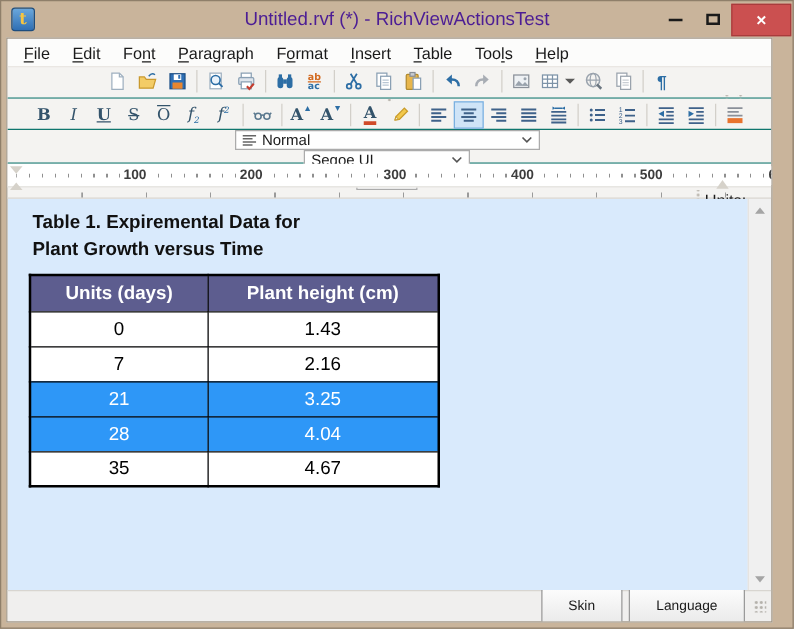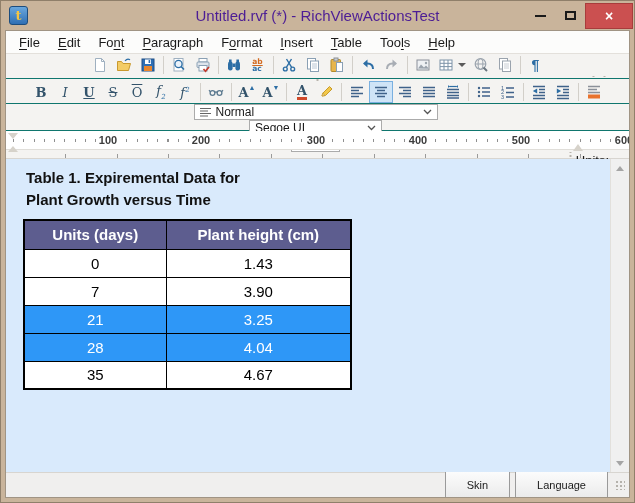--- a/index.html
+++ b/index.html
@@ -17,21 +17,21 @@
   .tb-title { position:absolute; left:0; right:0; text-align:center; font-size:15px; color:#4c1d95; }
   .win-btns { margin-left:auto; display:flex; align-items:center; height:100%; z-index:2; }
   .btn-min, .btn-max { width:30px; height:26px; display:flex; align-items:center; justify-content:center; }
   .btn-min i { width:11px; height:0; border-top:2px solid #1a1a1a; display:block; }
   .btn-max i { width:11px; height:9px; border:2px solid #1a1a1a; display:block; }
   .btn-close { width:48px; height:26px; background:#cb5050; border:1px solid #a83c3c;
                color:#fff; font-weight:bold; font-size:14px; display:flex;
                align-items:center; justify-content:center; margin-right:1px; }
 
   
-  .client { flex:1; margin:0 4px 4px 4px; border:1px solid #a29website; border:1px solid #a09484;
+  .client { flex:1; margin:0 16px 4px 4px; border:1px solid #a29website; border:1px solid #a09484;
             background:#f4f3f1; display:flex; flex-direction:column; overflow:hidden; }
 
   .menubar { height:23px; background:#fcfcfb; display:flex; align-items:center;
              padding-left:4px; border-bottom:1px solid #e3e0db; }
   .menu-item { font-size:13px; color:#1a1a1a; padding:2px 9px; cursor:default; }
   .menu-item u { text-underline-offset:2px; }
 
   .toolbar { display:flex; align-items:center; background:#f4f3f1;
              border-bottom:1px solid #0f766e; padding:0 19px; position:relative;flex-direction:column; }
   .toolbar.row1 { height:25px; } .toolbar.row2 { height:25px; } .toolbar.row3 { height:27px; }
@@ -527,21 +527,21 @@
                 <th>Plant height (cm)</th>
               </tr>
             </thead>
           <tbody>
               <tr>
                 <td>0</td>
                 <td>1.43</td>
               </tr>
               <tr>
                 <td>7</td>
-                <td>3.90</td>
+                <td>2.16</td>
               </tr>
               <tr class="sel">
                 <td>21</td>
                 <td>3.25</td>
               </tr>
               <tr class="sel">
                 <td>28</td>
                 <td>4.04</td>
               </tr>
               <tr>

